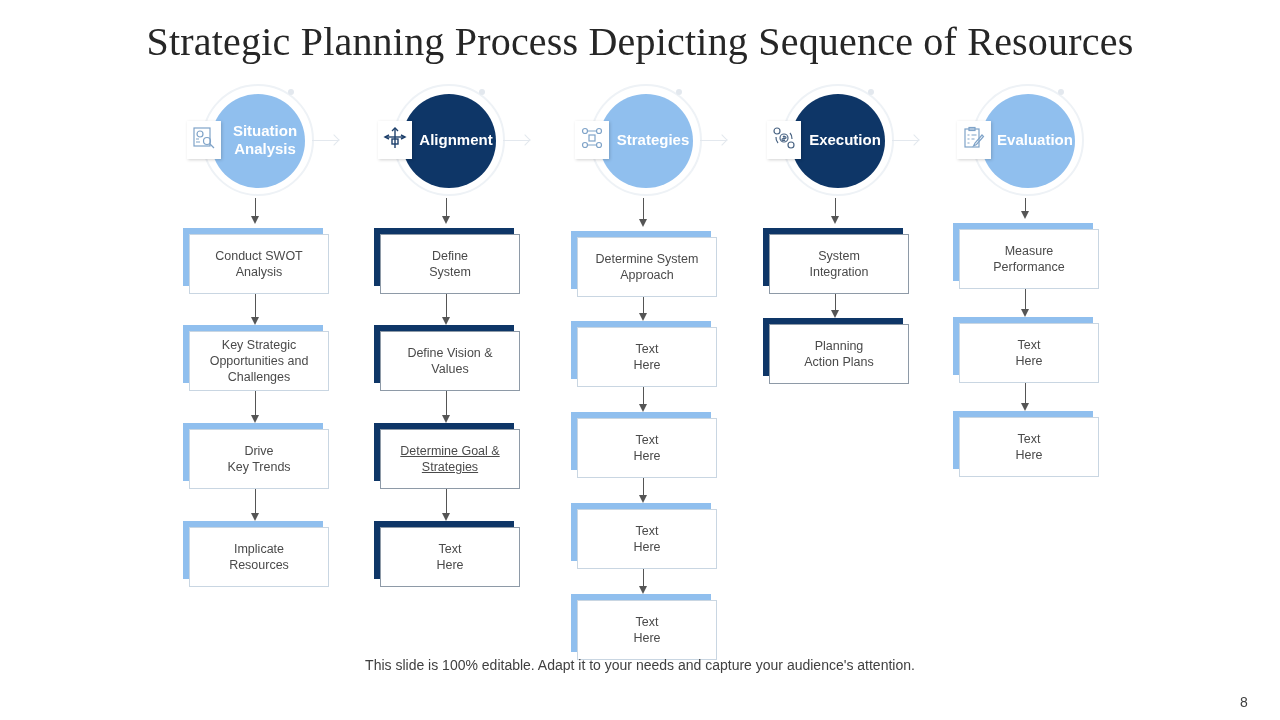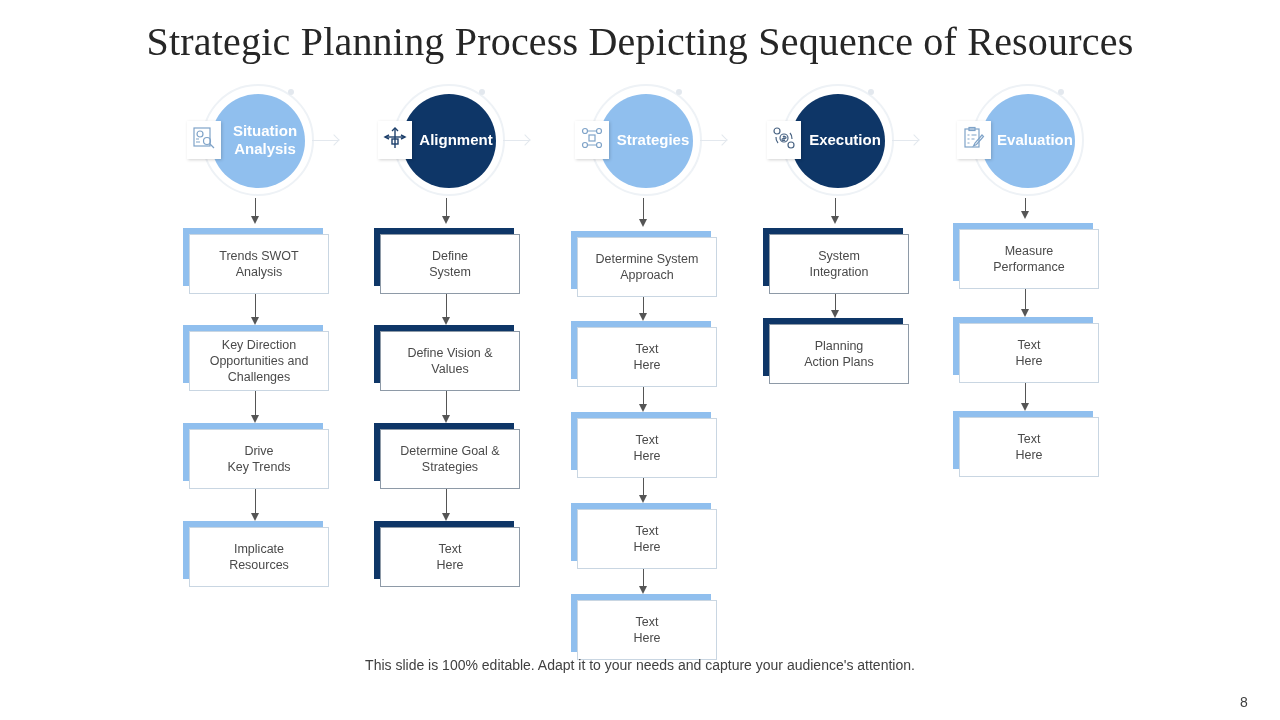--- a/index.html
+++ b/index.html
@@ -42,26 +42,26 @@
             <circle cx="8" cy="8" r="3"></circle>
             <path d="M4 16h4M4 13h3"></path>
             <circle cx="15" cy="15" r="3.5"></circle>
             <path d="M17.5 17.5L22 22"></path>
           </svg></span>
       </div>
       <div class="h-arrow" style="left: 312px;"></div>
       <div class="v-line" style="left: 255px; top: 198px; height: 18px;"></div>
       <div class="v-head" style="left: 251px; top: 216px;"></div>
       <div class="box-back light" style="left: 183px; top: 228px;"></div>
-      <div class="box" style="left: 189px; top: 234px;">Trends SWOT
+      <div class="box" style="left: 189px; top: 234px;">Conduct SWOT
 Analysis</div>
       <div class="v-line" style="left: 255px; top: 294px; height: 23px;"></div>
       <div class="v-head" style="left: 251px; top: 317px;"></div>
       <div class="box-back light" style="left: 183px; top: 325px;"></div>
-      <div class="box" style="left: 189px; top: 331px;">Key Direction
+      <div class="box" style="left: 189px; top: 331px;">Key Strategic
 Opportunities and
 Challenges</div>
       <div class="v-line" style="left: 255px; top: 391px; height: 24px;"></div>
       <div class="v-head" style="left: 251px; top: 415px;"></div>
       <div class="box-back light" style="left: 183px; top: 423px;"></div>
       <div class="box" style="left: 189px; top: 429px;">Drive
 Key Trends</div>
       <div class="v-line" style="left: 255px; top: 489px; height: 24px;"></div>
       <div class="v-head" style="left: 251px; top: 513px;"></div>
       <div class="box-back light" style="left: 183px; top: 521px;"></div>
@@ -90,21 +90,21 @@
       <div class="box dark-border" style="left: 380px; top: 234px;">Define
 System</div>
       <div class="v-line" style="left: 446px; top: 294px; height: 23px;"></div>
       <div class="v-head" style="left: 442px; top: 317px;"></div>
       <div class="box-back dark" style="left: 374px; top: 325px;"></div>
       <div class="box dark-border" style="left: 380px; top: 331px;">Define Vision &amp;
 Values</div>
       <div class="v-line" style="left: 446px; top: 391px; height: 24px;"></div>
       <div class="v-head" style="left: 442px; top: 415px;"></div>
       <div class="box-back dark" style="left: 374px; top: 423px;"></div>
-      <div class="box dark-border" style="left: 380px; top: 429px;">Determine Goal &amp;
+      <div class="box dark-border" style="left: 380px; top: 429px; text-decoration: underline;">Determine Goal &amp;
 Strategies</div>
       <div class="v-line" style="left: 446px; top: 489px; height: 24px;"></div>
       <div class="v-head" style="left: 442px; top: 513px;"></div>
       <div class="box-back dark" style="left: 374px; top: 521px;"></div>
       <div class="box dark-border" style="left: 380px; top: 527px;">Text
 Here</div>
     </div>
     <div>
       <div class="ring" style="left: 590px;"></div>
       <div class="ring-dot" style="left: 676px; top: 89px;"></div>

